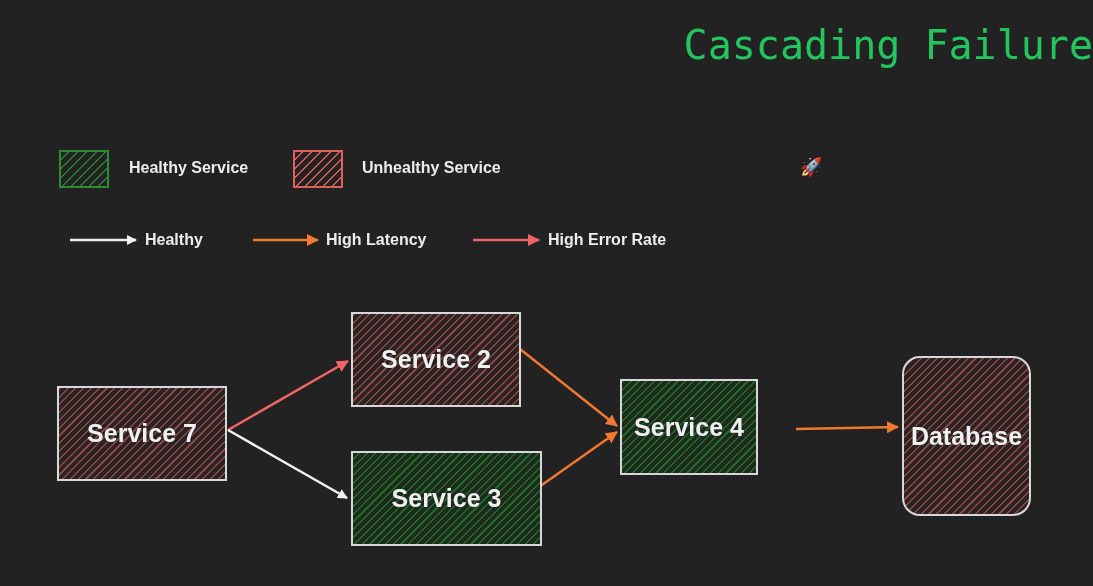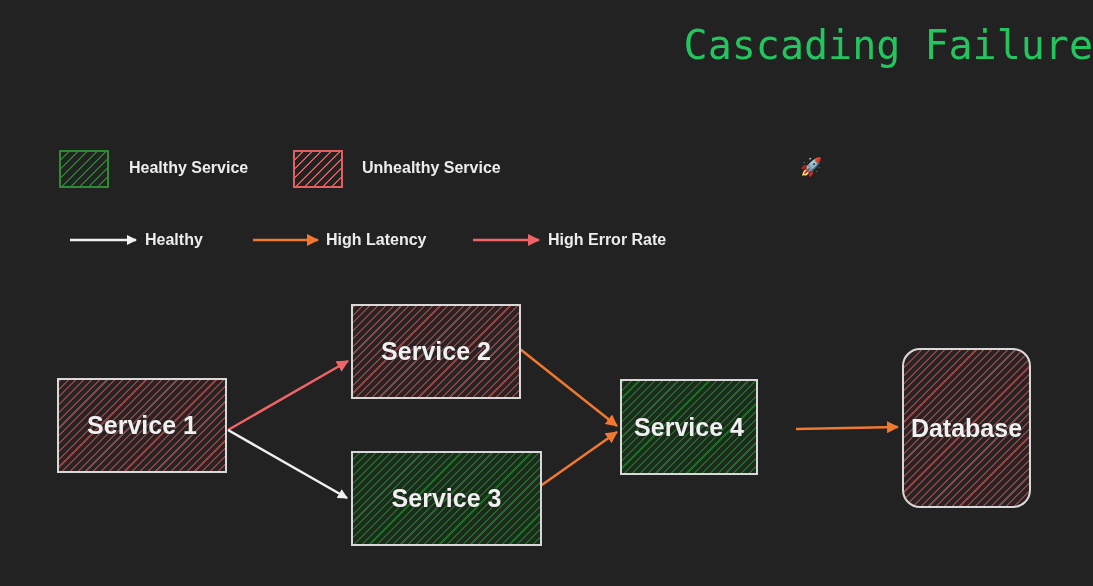--- a/index.html
+++ b/index.html
@@ -22,20 +22,21 @@
   .brand-icon { font-size: 18px; margin-right: 6px; }
   .node {
     position: absolute; box-sizing: border-box; border: 2px solid #d8d8d8;
     display: flex; align-items: center; justify-content: center;
     font-family: "Liberation Sans", sans-serif; font-weight: bold; font-size: 25px;
     color: #f0f0f0;
   }
   .node span { position: relative; z-index: 1; text-shadow: 0 0 2px #222; }
   .unhealthy {
     background: repeating-linear-gradient(-45deg, #2a2323 0px, #2a2323 4px, #8a4646 4px, #8a4646 5.5px);
+    margin-top: 8px;
   }
   .healthy {
     background: repeating-linear-gradient(-45deg, #1e2a1e 0px, #1e2a1e 4px, #1f6a26 4px, #1f6a26 5.5px);
   }
   .legend-unhealthy {
     border: 2px solid #e06060;
     background: repeating-linear-gradient(-45deg, #222 0px, #222 5px, #d85a5a 5px, #d85a5a 6.5px);
   }
   .legend-healthy {
     border: 2px solid #2f8a36;
@@ -79,21 +80,21 @@
   <line x1="473" y1="240" x2="539" y2="240" stroke="#f06468" stroke-width="2.5" marker-end="url(#ah-red)"></line>
 
   <line x1="228" y1="430" x2="348" y2="361" stroke="#f06468" stroke-width="2.5" marker-end="url(#ah-red)"></line>
   <line x1="228" y1="430" x2="347" y2="498" stroke="#f0f0f0" stroke-width="2.5" marker-end="url(#ah-white)"></line>
   <line x1="520" y1="349" x2="617" y2="426" stroke="#f07830" stroke-width="2.5" marker-end="url(#ah-orange)"></line>
   <line x1="522" y1="499" x2="617" y2="432" stroke="#f07830" stroke-width="2.5" marker-end="url(#ah-orange)"></line>
   <line x1="796" y1="429" x2="898" y2="427" stroke="#f07830" stroke-width="2.5" marker-end="url(#ah-orange)"></line>
 </svg>
 
 <div class="node unhealthy" style="left:57px; top:378px; width:170px; height:95px;">
-  <span>Service 1</span>
+  <span>Service 7</span>
 </div>
 <div class="node unhealthy" style="left:351px; top:304px; width:170px; height:95px;">
   <span>Service 2</span>
 </div>
 <div class="node healthy" style="left:351px; top:451px; width:191px; height:95px;">
   <span>Service 3</span>
 </div>
 <div class="node healthy" style="left:620px; top:379px; width:138px; height:96px;">
   <span>Service 4</span>
 </div>

